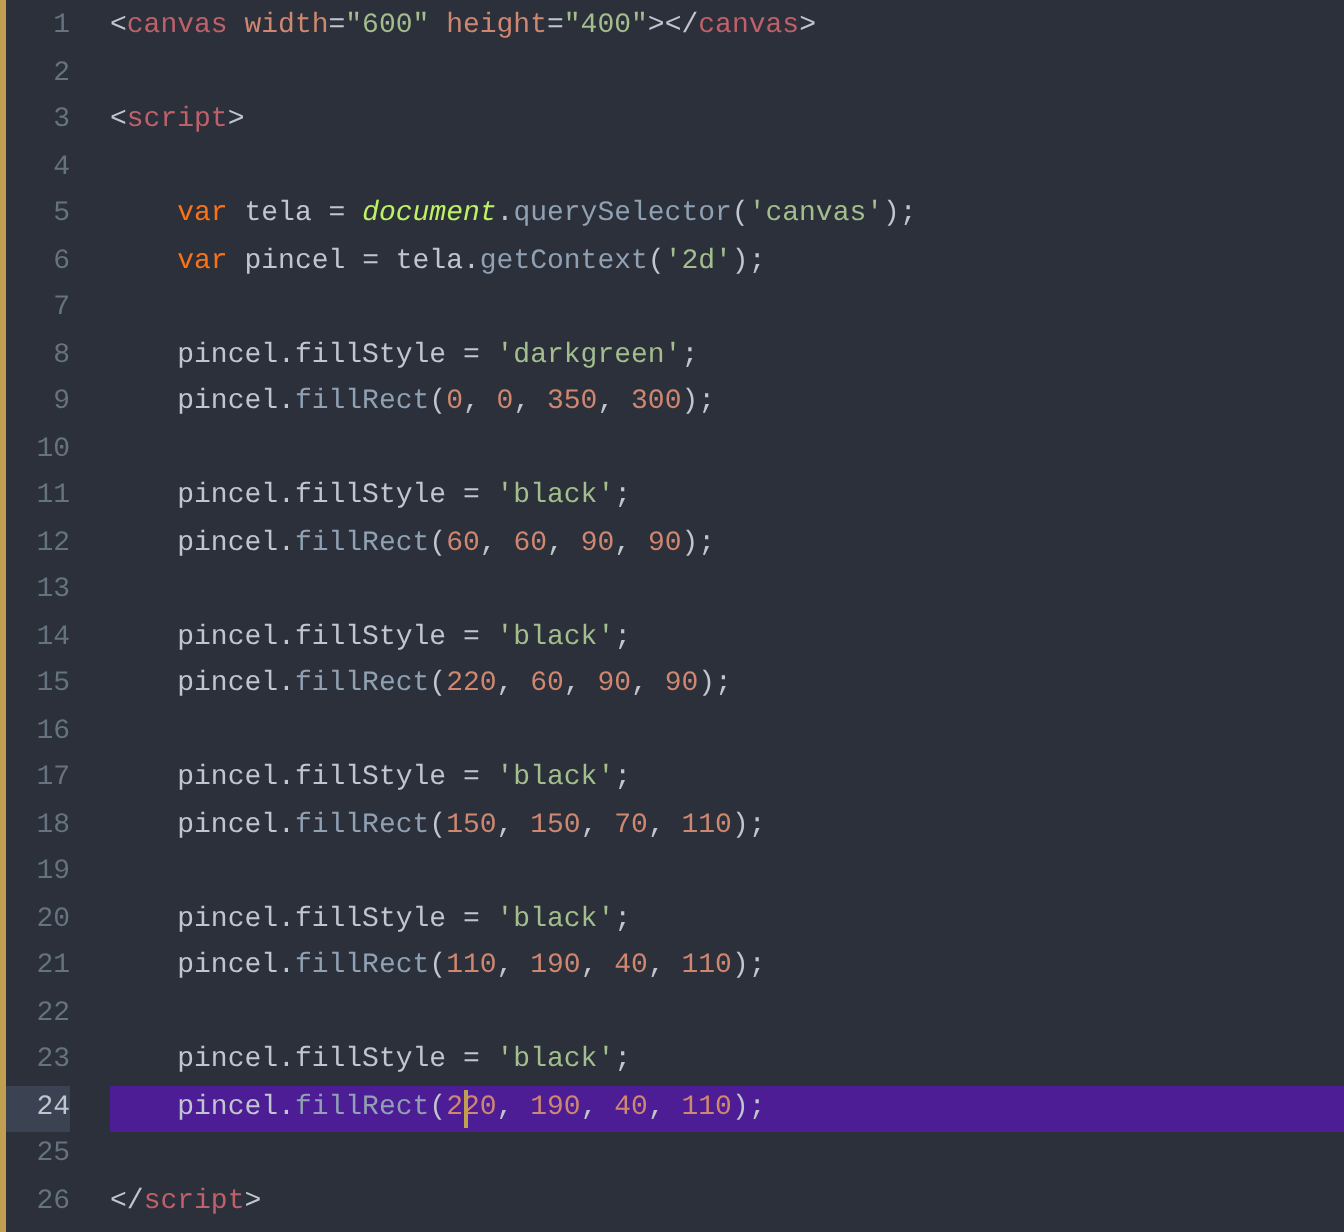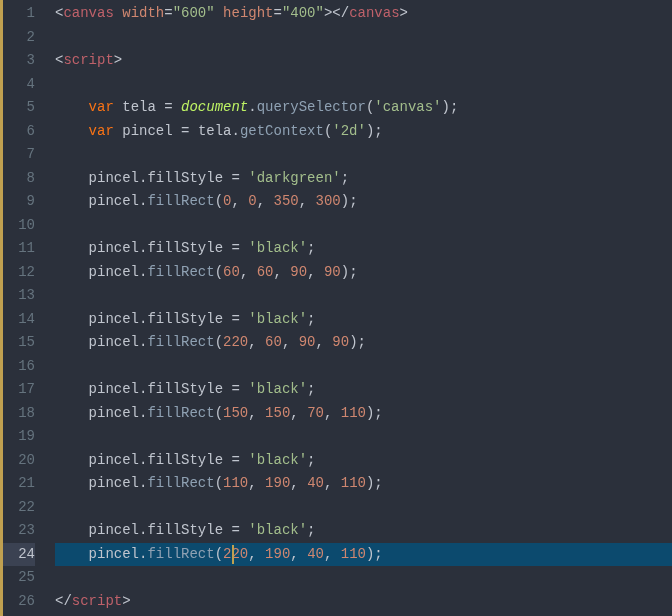--- a/index.html
+++ b/index.html
@@ -36,21 +36,21 @@
     padding-left: 8px;
     color: #c0c5ce;
     white-space: pre;
     position: relative;
   }
   .line {
     height: 23.5px;
     position: relative;
   }
   .line.active {
-    background: #0c4a6e;
+    background: #4c1d95;
   }
   .active-gutter {
     background: #3b4252;
     color: #c0c5ce;
   }
   .cursor {
     position: absolute;
     width: 2px;
     height: 19px;
     background: #c0a050;

